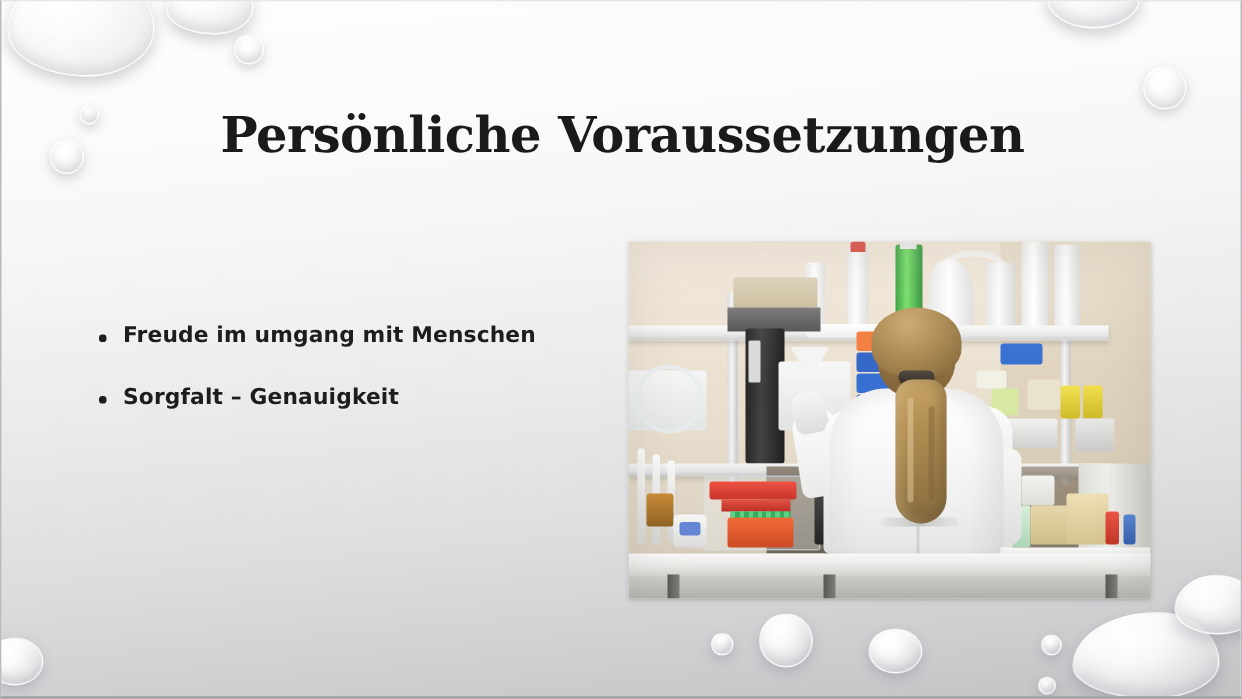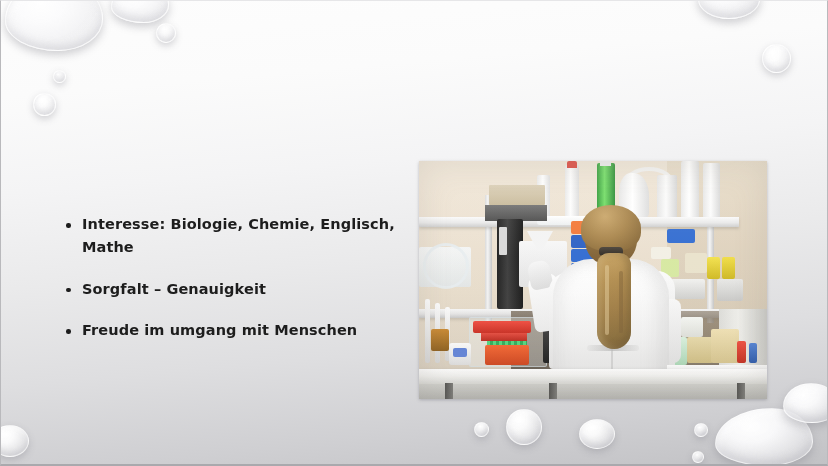--- a/index.html
+++ b/index.html
@@ -549,25 +549,25 @@
     <div class="bub" id="bub-b-left"></div>
     <div class="bub" id="bub-b-sm1"></div>
     <div class="bub" id="bub-b-mid1"></div>
     <div class="bub" id="bub-b-mid2"></div>
     <div class="bub" id="bub-b-sm2"></div>
     <div class="bub" id="bub-b-sm3"></div>
     <div class="drop" id="drop-b-blob"></div>
     <div class="drop" id="drop-b-corner"></div>
   </div>
 
+  <div id="title">Persönliche Voraussetzungen</div>
 
   <ul id="bullets">
-    <li>Interesse: Biologie, Chemie, Englisch, Mathe</li>
+    <li>Freude im umgang mit Menschen</li>
     <li>Sorgfalt – Genauigkeit</li>
-    <li>Freude im umgang mit Menschen</li>
   </ul>
 
   <div id="photo" title="Laborantin im weißen Kittel mit Pferdeschwanz arbeitet an einer Laborbank">
 
     <div class="ph wall"></div>
     <div class="ph wall-right"></div>
 
     <div class="ph shelf-post post-a"></div>
     <div class="ph shelf-post post-b"></div>
     <div class="ph shelf-post post-c"></div>

